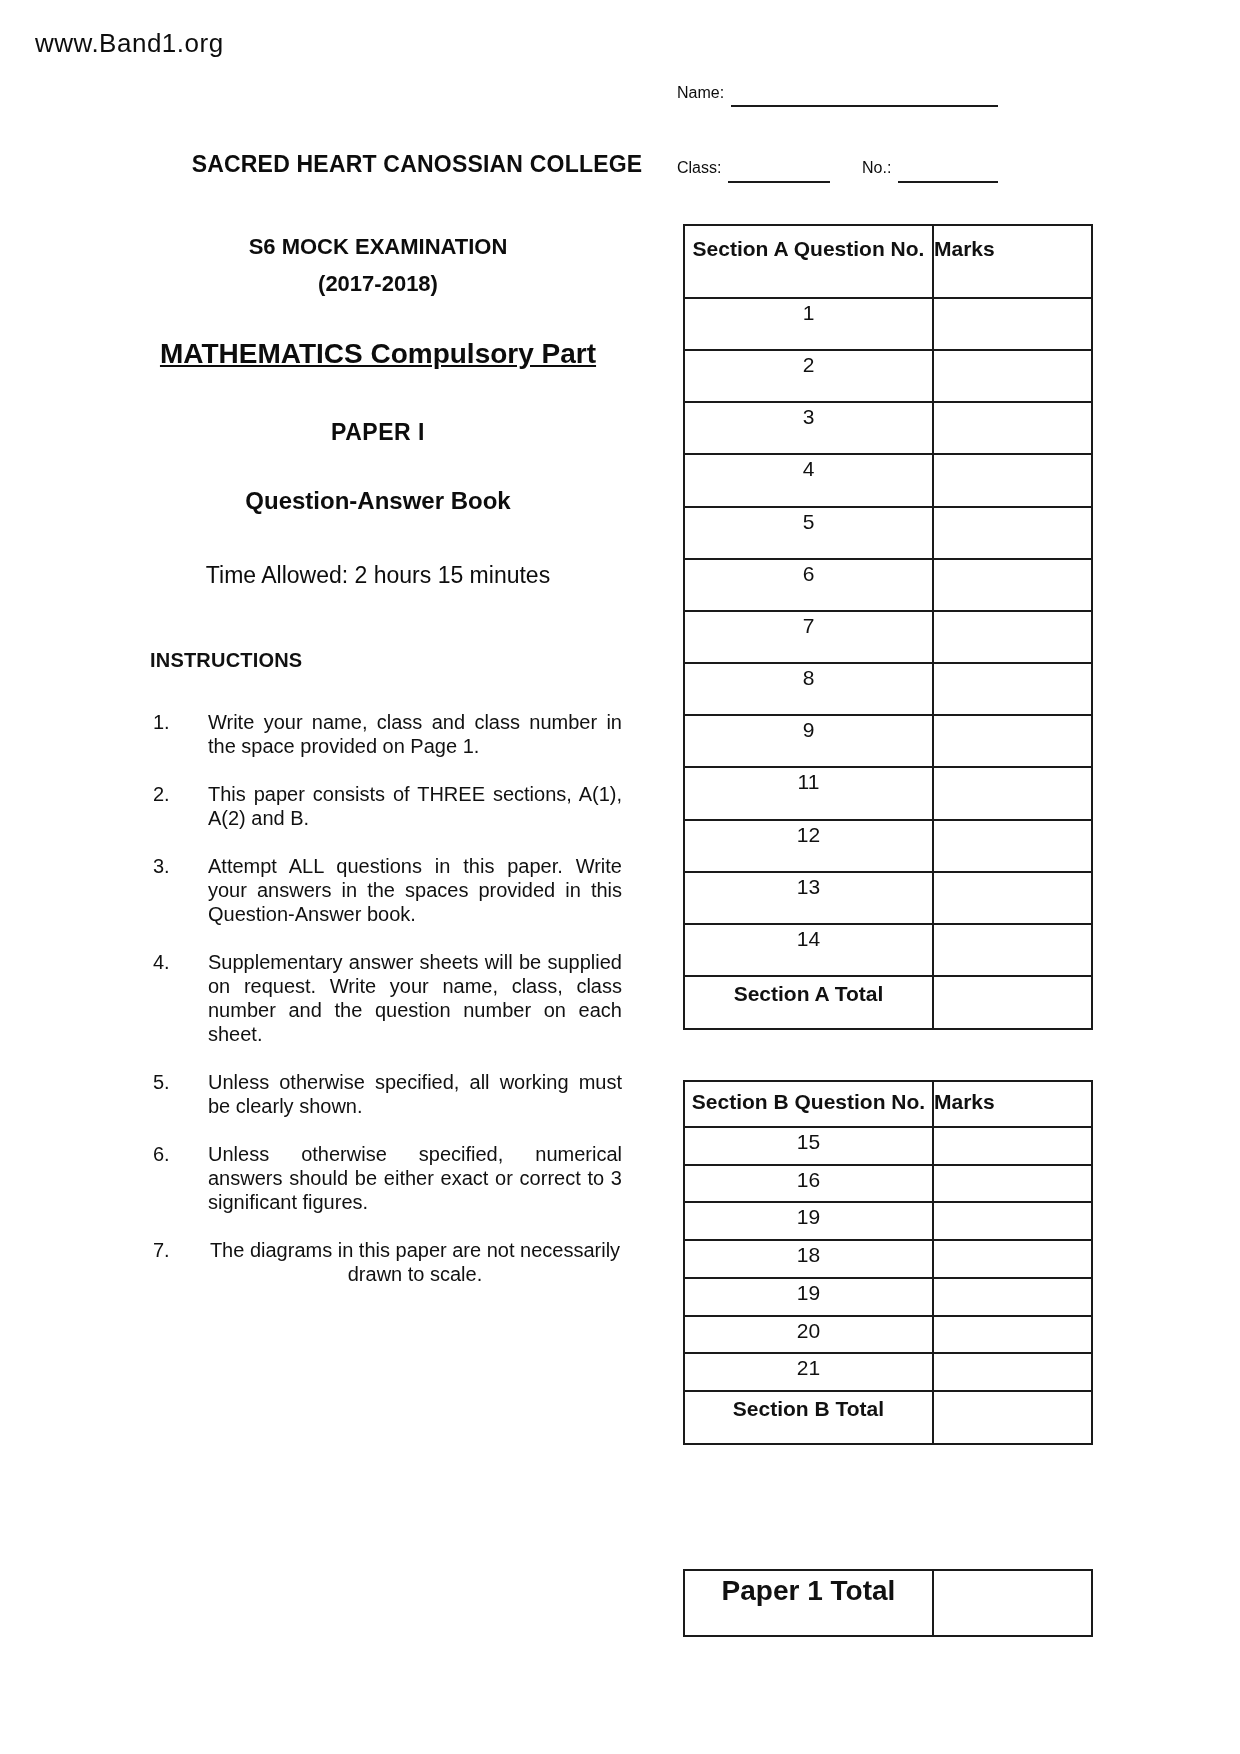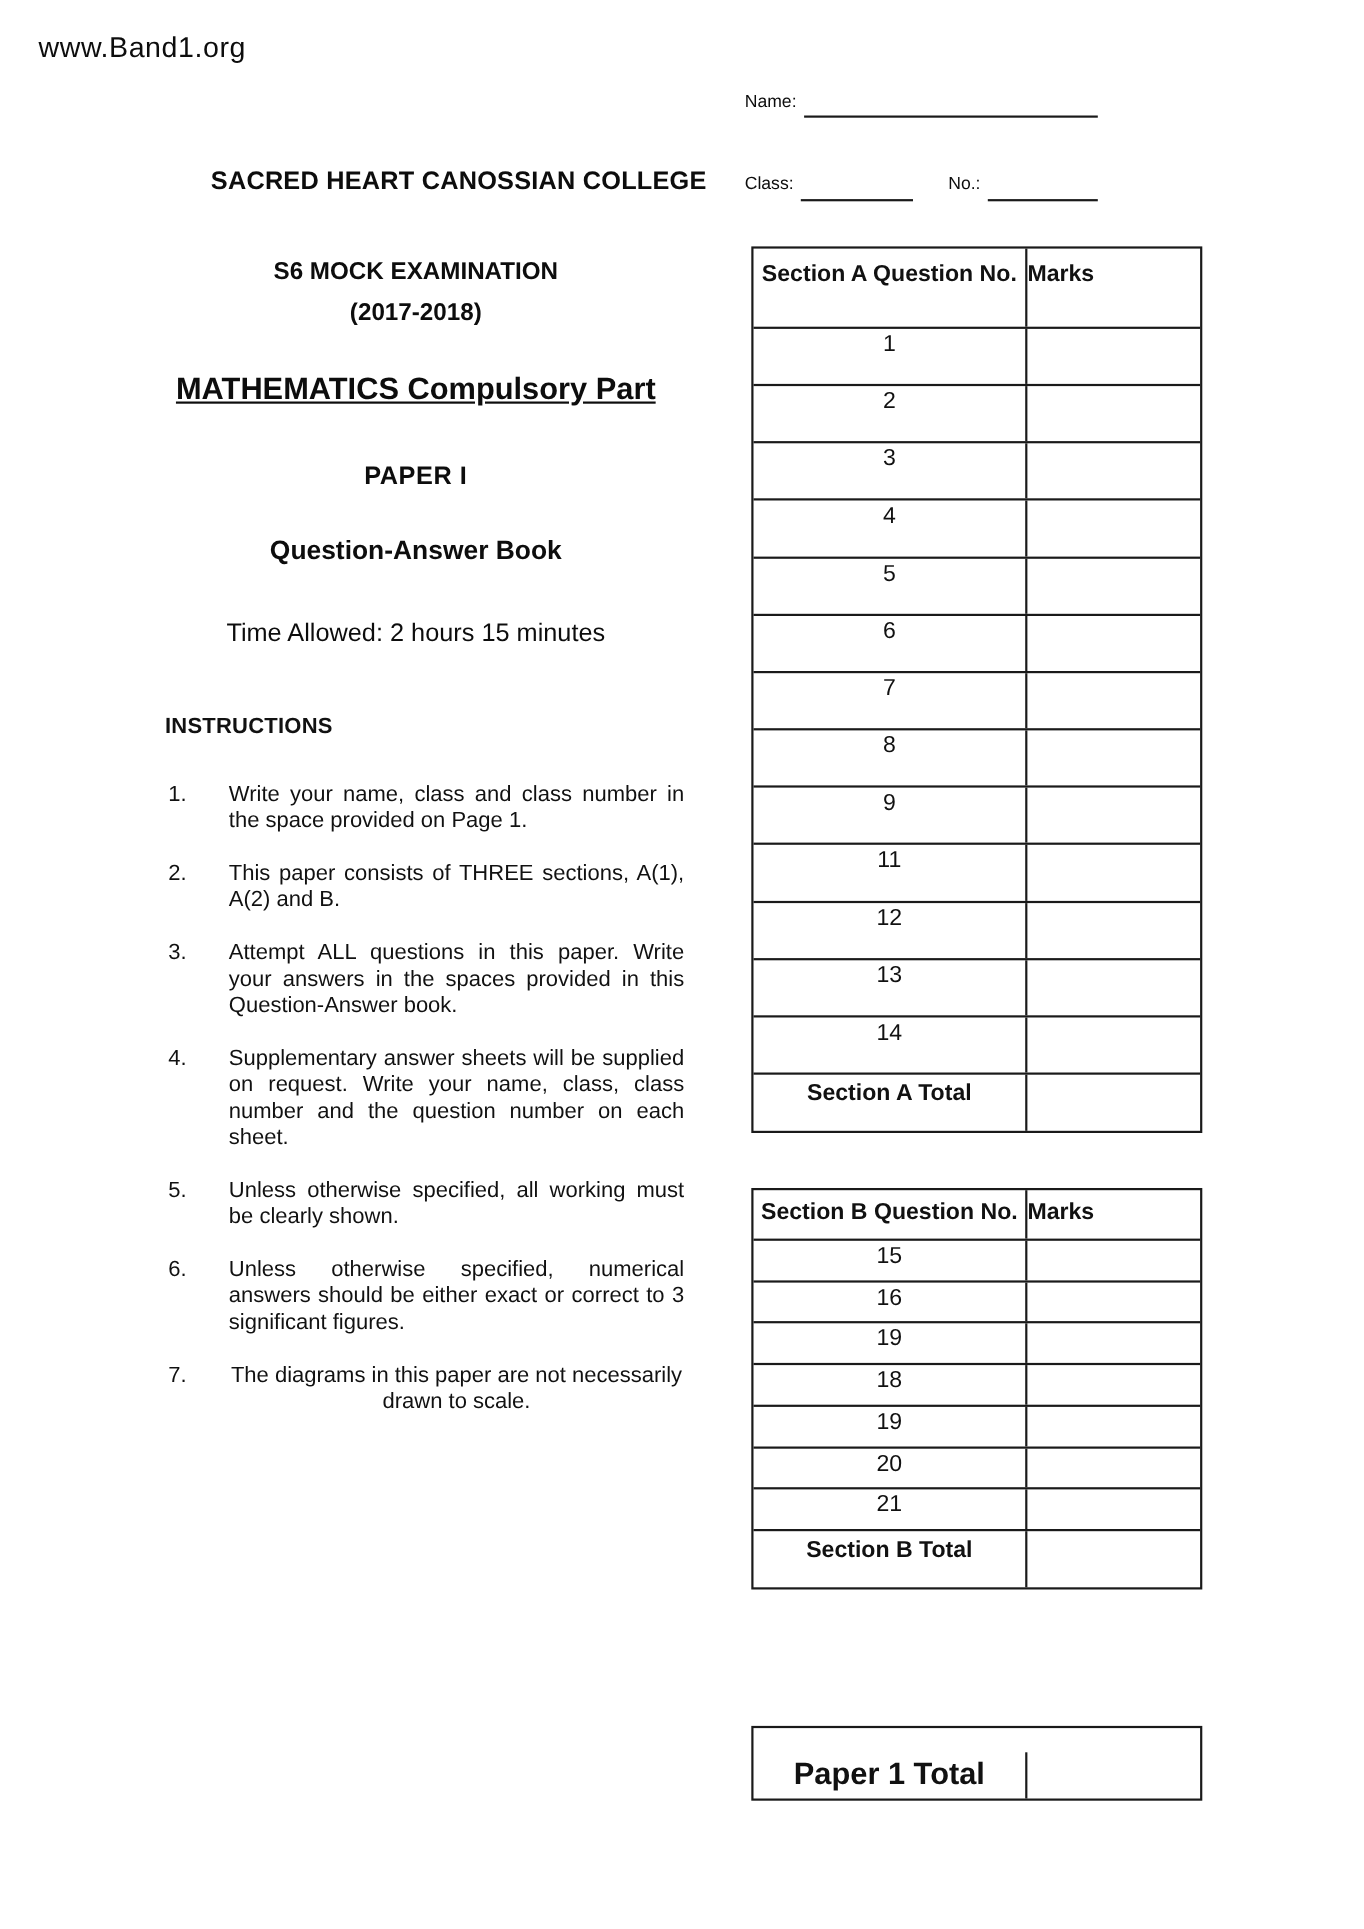--- a/index.html
+++ b/index.html
@@ -55,21 +55,21 @@
   .mrow.fixed-head-a{flex:0 0 71px;}
   .mrow.fixed-head-b{flex:0 0 44px;}
   .mrow.fixed-total{flex:0 0 51px;}
   .qcell{width:249px;flex:0 0 249px;border-right:2px solid #1a1a1a;box-sizing:border-box;
          text-align:center;}
   .mcell{flex:1;}
   .cell-head{font-weight:bold;font-size:21px;padding-top:11px;}
   .fixed-head-b .cell-head{padding-top:8px;}
   .cell-num{font-size:21px;padding-top:2px;}
   .cell-total{font-weight:bold;font-size:21px;padding-top:5px;}
-  .cell-grand{font-weight:bold;font-size:28px;padding-top:4px;margin-top:22px;}
+  .cell-grand{font-weight:bold;font-size:28px;padding-top:4px;}
 </style>
 </head>
 <body>
 
 <div class="page">
 
   <div class="abs site-url">www.Band1.org</div>
 
   <span class="abs fld-label name-label">Name:</span>
   <span class="abs name-line"></span>

